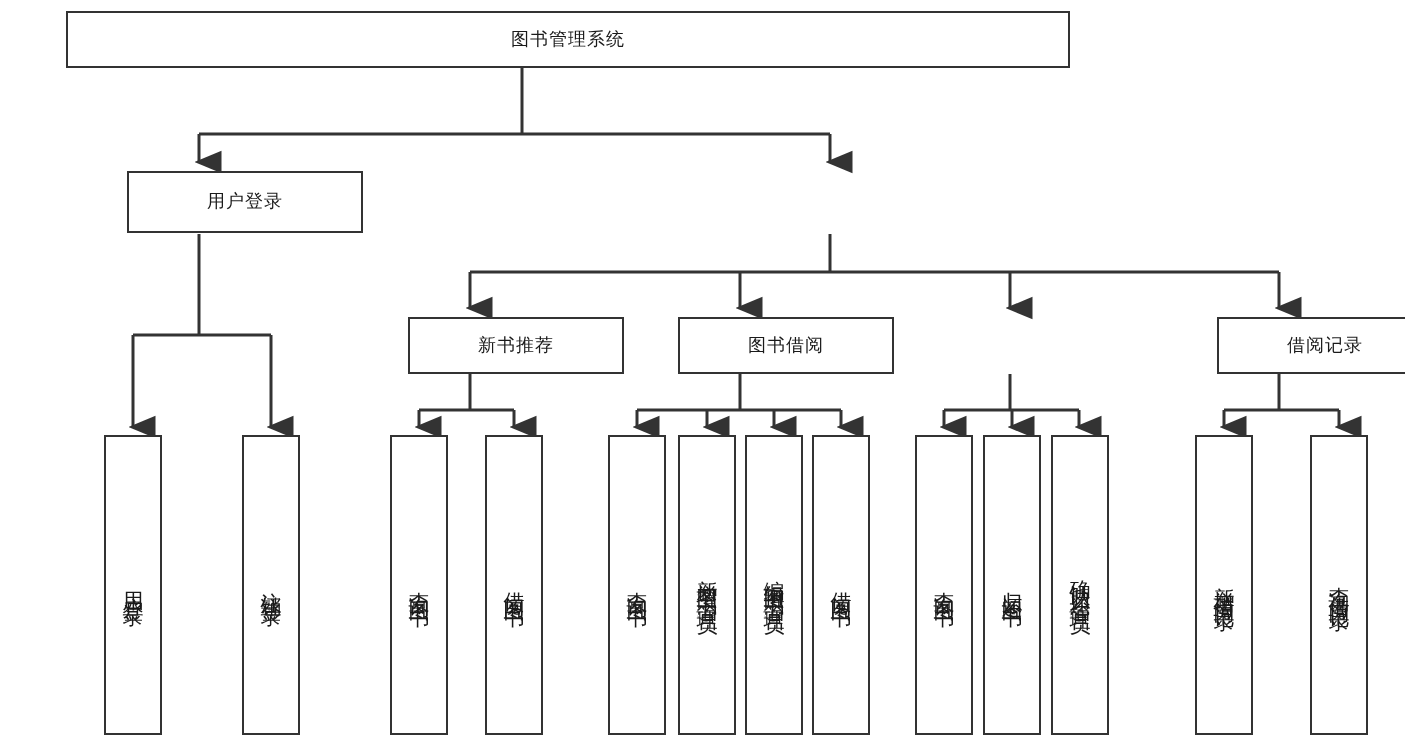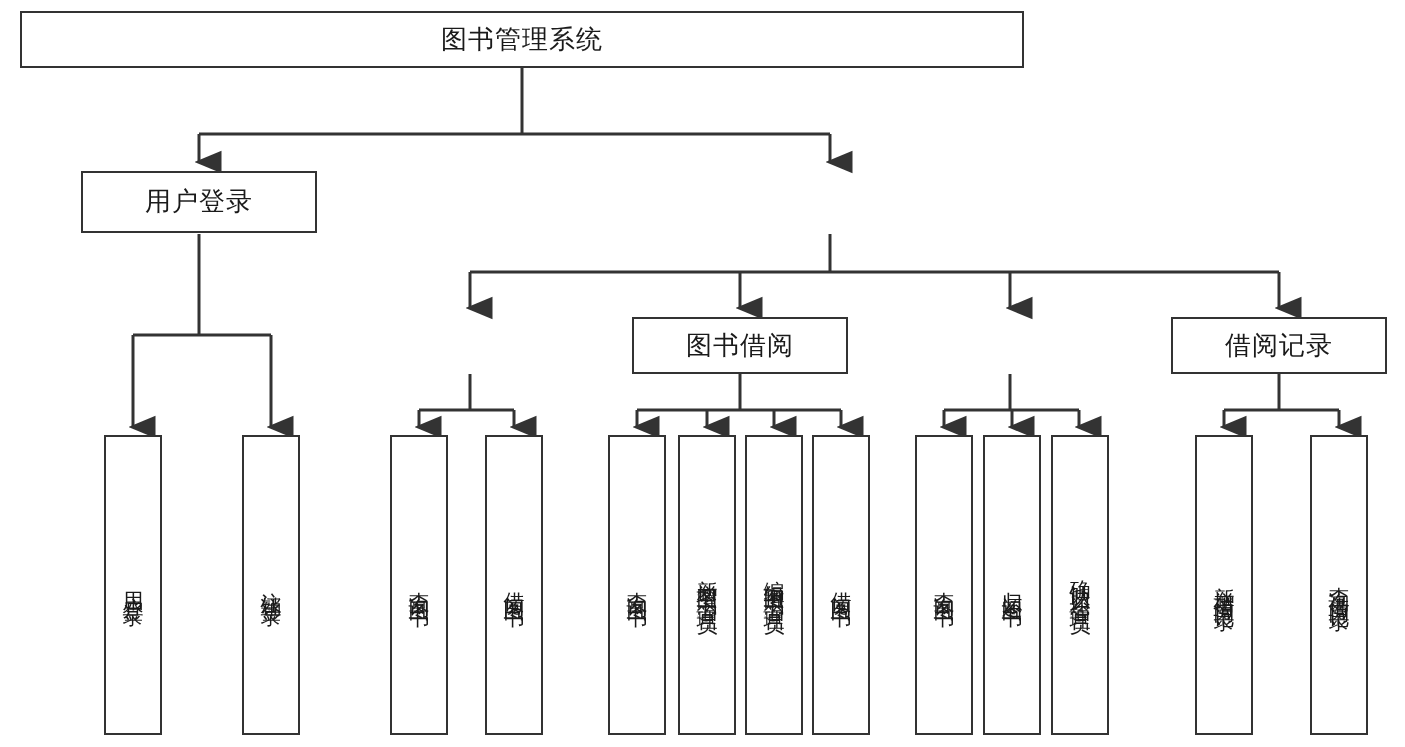--- a/index.html
+++ b/index.html
@@ -30,23 +30,24 @@
     box-sizing: border-box;
     background: #ffffff;
     border: 2px solid #333333;
     display: flex;
     align-items: center;
     justify-content: center;
     color: #1a1a1a;
     text-align: center;
   }
   .node.horizontal {
-    font-size: 26px;
+    font-size: 18px;
     letter-spacing: 1px;
     line-height: 1.2;
+    margin-left: 46px;
   }
   .node.vertical {
     writing-mode: vertical-rl;
     text-orientation: upright;
     font-size: 21px;
     letter-spacing: 5px;
     line-height: 1.15;
     padding-top: 4px;
     padding-bottom: 4px;
   }
@@ -120,20 +121,23 @@
   </svg>
 
   <div class="node horizontal" style="left:20px; top:11px; width:1004px; height:57px;">
     <span>图书管理系统</span>
   </div>
 
   <div class="node horizontal" style="left:81px; top:171px; width:236px; height:62px;">
     <span>用户登录</span>
   </div>
 
+  <div class="node horizontal" style="left:362px; top:317px; width:216px; height:57px;">
+    <span>新书推荐</span>
+  </div>
   <div class="node horizontal" style="left:632px; top:317px; width:216px; height:57px;">
     <span>图书借阅</span>
   </div>
   <div class="node horizontal" style="left:1171px; top:317px; width:216px; height:57px;">
     <span>借阅记录</span>
   </div>
 
   <div class="node vertical" style="left:104px; top:435px; width:58px; height:300px;">
     <span class="vlabel">用户登录</span>
   </div>

